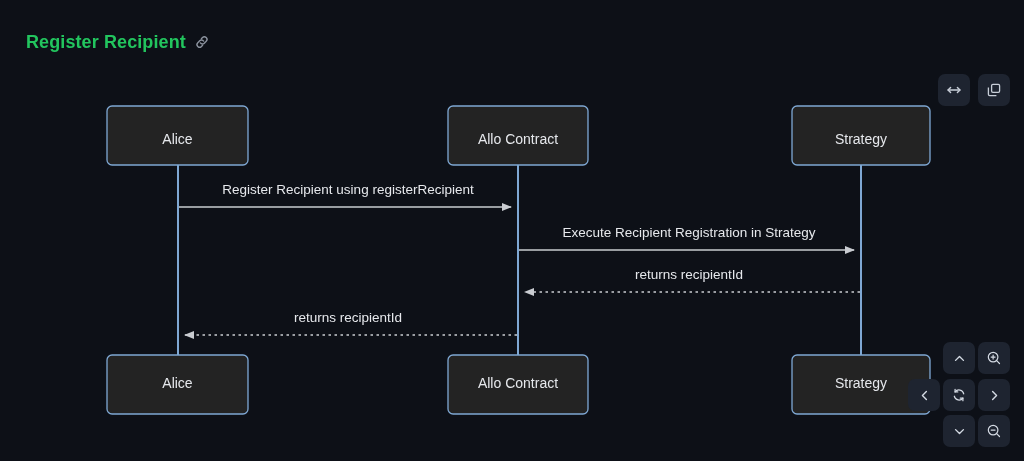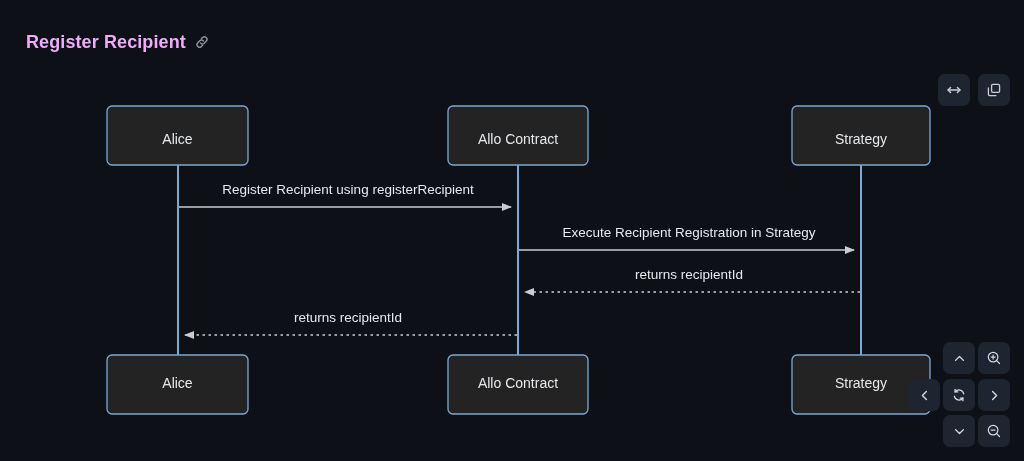--- a/index.html
+++ b/index.html
@@ -23,21 +23,21 @@
   .page-header {
     position: absolute;
     left: 26px;
     top: 28px;
     display: flex;
     align-items: center;
     gap: 8px;
     height: 28px;
   }
   .page-title {
-    color: #f0abfc;
+    color: #22c55e;
     font-size: 18px;
     font-weight: bold;
     letter-spacing: 0.1px;
     line-height: 28px;
     white-space: nowrap;
   }
   .anchor-icon {
     width: 16px;
     height: 16px;
     color: #8b929e;

